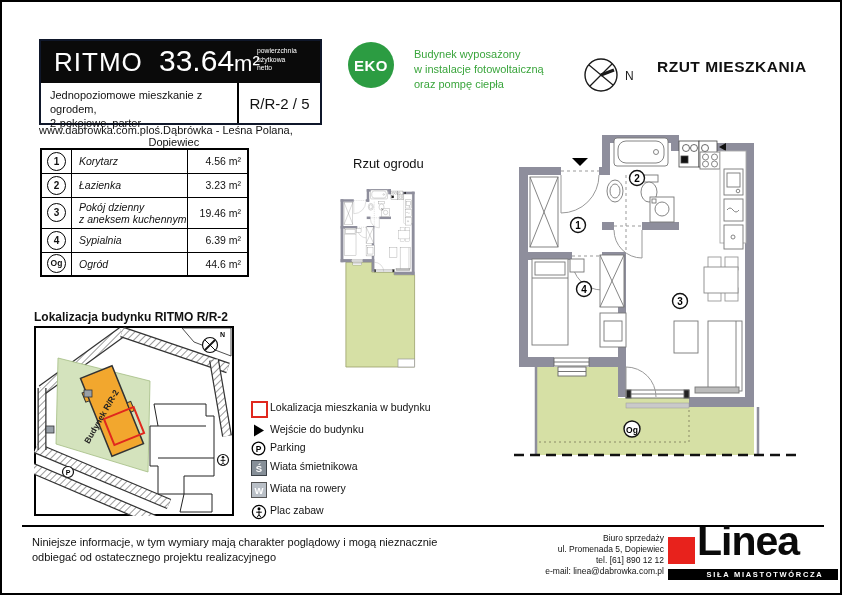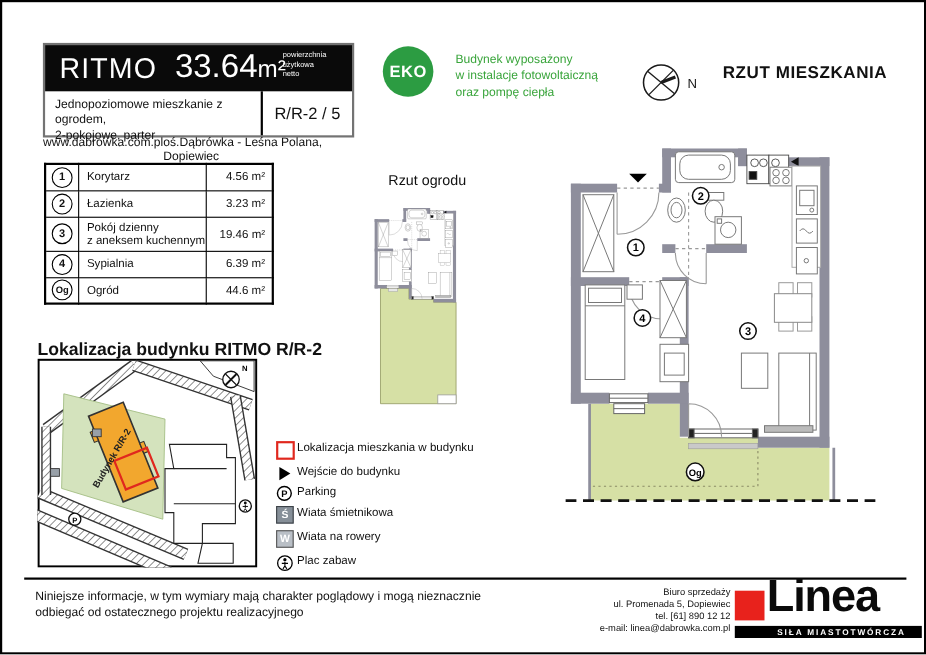--- a/index.html
+++ b/index.html
@@ -1,19 +1,19 @@
 <!DOCTYPE html>
 <html><head>
 <meta charset="utf-8">
 <style>
   html,body{margin:0;padding:0;background:#e8e8e8;}
   .page{position:relative;width:842px;height:595px;background:#fff;border:2px solid #000;
         box-sizing:border-box;font-family:"Liberation Sans",sans-serif;color:#111;overflow:hidden;}
   
-  .hbox{position:absolute;left:37px;top:37px;width:283px;border:2px solid #737373;box-sizing:border-box;background:#fff;}
+  .hbox{position:absolute;left:37px;top:37px;width:283px;border:2px solid #0f172a;box-sizing:border-box;background:#fff;}
   .hbox-top{height:42px;background:#0a0a0a;color:#fff;display:flex;align-items:center;position:relative;}
   .brand{font-size:26px;letter-spacing:1px;margin-left:13px;}
   .area-wrap{position:absolute;left:118px;bottom:5px;white-space:nowrap;}
   .area-val{font-size:30px;}
   .area-unit{font-size:22px;}
   .area-note{position:absolute;right:5px;top:6px;width:58px;font-size:6.8px;line-height:8.5px;color:#fff;}
   .hbox-bottom{height:40px;position:relative;}
   .desc{position:absolute;left:9px;top:5px;width:182px;font-size:11px;line-height:14px;}
   .hdivider{position:absolute;left:196px;top:0;bottom:0;width:2px;background:#000;}
   .unit-code{position:absolute;left:198px;right:0;top:0;bottom:0;display:flex;align-items:center;justify-content:center;font-size:15px;}
@@ -23,33 +23,33 @@
               color:#fff;font-weight:bold;font-size:15px;display:flex;align-items:center;justify-content:center;letter-spacing:.5px;}
   .eko-text{position:absolute;left:412px;top:45px;font-size:11px;line-height:15px;color:#3aa53c;}
   
   .compass-main{position:absolute;left:581px;top:50px;}
   .plan-title{position:absolute;left:655px;top:56px;font-size:15.5px;font-weight:bold;letter-spacing:.5px;}
   
   .rooms{position:absolute;left:38px;top:146px;border-collapse:collapse;}
   .rooms td{border:1px solid #000;padding:0;font-size:10.5px;vertical-align:middle;}
   .rooms{border:2px solid #000;}
   .c-num{width:29px;text-align:center;}
-  .c-name{width:108px;padding-left:7px !important;line-height:12px;}
+  .c-name{width:108px;padding-left:7px !important;line-height:12px;font-style:italic;}
   .c-area{width:53px;text-align:right;padding-right:6px !important;}
   .r-sm{height:24px;} .r-md{height:31px;} 
   .numcircle{display:inline-block;width:17px;height:17px;border:1.6px solid #000;border-radius:50%;
              font-size:10px;font-weight:bold;line-height:17px;text-align:center;}
   .numcircle.og{font-size:8.5px;}
   
   .garden-title{position:absolute;left:351px;top:154px;font-size:13px;}
   .mini-svg{position:absolute;left:334px;top:183px;}
   
   .plan-svg{position:absolute;left:512px;top:123px;}
   
-  .map-title{position:absolute;left:32px;top:308px;font-size:16px;font-weight:600;}
+  .map-title{position:absolute;left:32px;top:308px;font-size:12px;font-weight:600;}
   .map-svg{position:absolute;left:32px;top:324px;}
   
   .legend{position:absolute;left:249px;top:399px;width:180px;}
   .lg-row{display:flex;align-items:flex-start;margin-bottom:4px;}
   .lg-icon{width:19px;display:flex;justify-content:flex-start;align-items:center;}
   .lg-label{font-size:10.5px;}
   .sq-red{width:13px;height:13px;border:2.5px solid #e0281e;background:#fff;}
   .sq-s{width:14px;height:14px;background:#868f98;border:1px solid #3c4248;color:#fff;font-weight:bold;
         font-size:9.5px;display:flex;align-items:center;justify-content:center;}
   .sq-w{width:14px;height:14px;background:#b9bfc6;border:1px solid #555;color:#fff;font-weight:bold;

